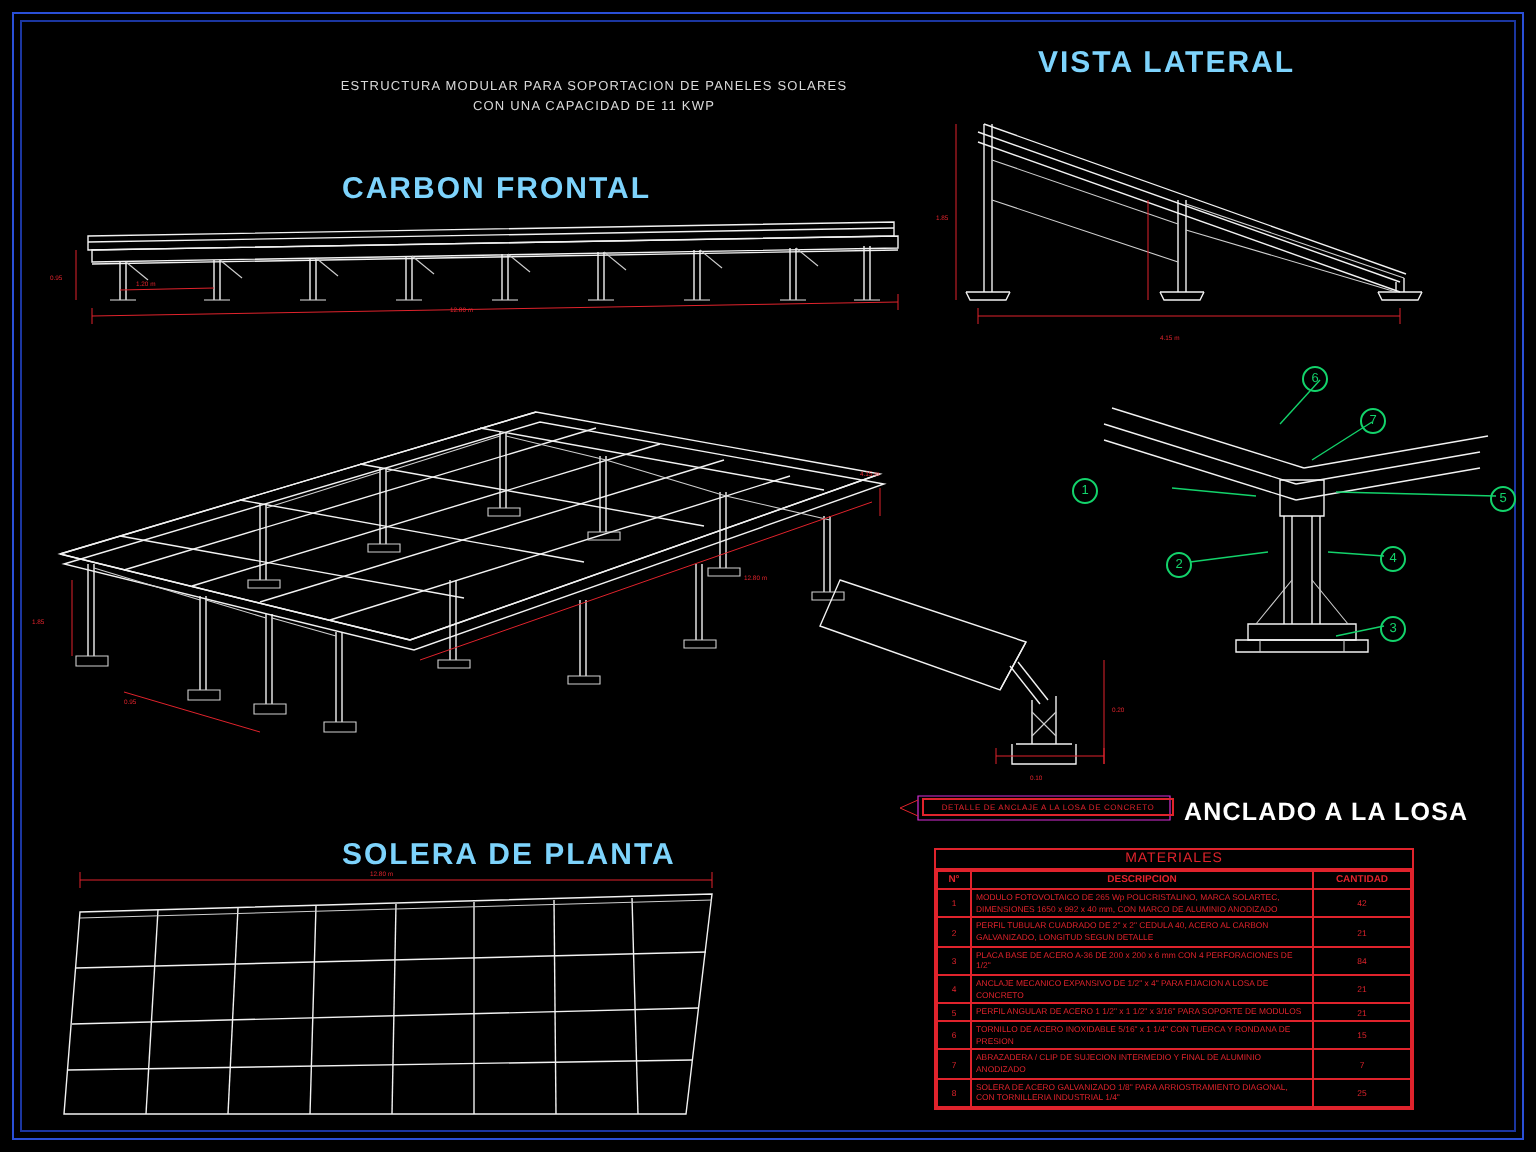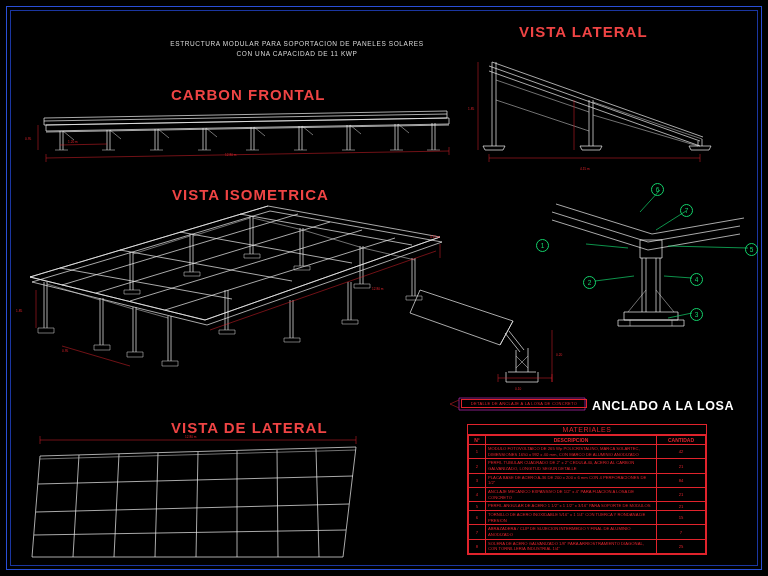--- a/index.html
+++ b/index.html
@@ -1,20 +1,20 @@
 <!DOCTYPE html>
 <html><head>
 <meta charset="utf-8">
 <style>
   html,body{margin:0;padding:0;background:#000;}
   body{width:768px;height:576px;overflow:hidden;font-family:"Liberation Sans",sans-serif;}
   #sheet{position:relative;width:768px;height:576px;background:#000;color:#fff;}
   .frame{position:absolute;left:6px;top:6px;width:754px;height:562px;border:1px solid #2a4fd6;}
   .frame2{position:absolute;left:10px;top:10px;width:746px;height:554px;border:1px solid #1b36a0;}
-  .ttl{position:absolute;color:#ef4444;font-weight:bold;letter-spacing:1px;white-space:nowrap;}
+  .ttl{position:absolute;color:#7dd3fc;font-weight:bold;letter-spacing:1px;white-space:nowrap;}
   .ttl-lg{font-size:15px;}
   .hdr{position:absolute;color:#d9d9d9;font-size:6.5px;text-align:center;letter-spacing:.6px;line-height:1.5;white-space:nowrap;}
   svg{position:absolute;left:0;top:0;width:768px;height:576px;overflow:visible;}
   .w{stroke:#f2f2f2;fill:none;stroke-width:.7;}
   .w2{stroke:#cfcfcf;fill:none;stroke-width:.55;}
   .dim{stroke:#e0232c;fill:none;stroke-width:.5;}
   .grn{stroke:#13d36b;fill:none;stroke-width:.7;}
   .dimtxt{fill:#e0232c;font-size:3.2px;font-family:"Liberation Sans",sans-serif;}
   .mag{stroke:#d82fd8;fill:none;stroke-width:.6;}
   
@@ -37,22 +37,21 @@
   <div class="frame"></div>
   <div class="frame2"></div>
 
   <div class="hdr" style="left:152px;top:39px;width:290px;">
     <div>ESTRUCTURA MODULAR PARA SOPORTACION DE PANELES SOLARES</div>
     <div>CON UNA CAPACIDAD DE 11 KWP</div>
   </div>
 
   <div class="ttl ttl-lg" style="left:171px;top:86px;">CARBON FRONTAL</div>
   <div class="ttl ttl-lg" style="left:519px;top:23px;">VISTA LATERAL</div>
-  <div class="ttl ttl-lg" style="left:172px;top:186px;">VISTA ISOMETRICA</div>
-  <div class="ttl ttl-lg" style="left:171px;top:419px;">VISTA DE LATERAL</div>
+  <div class="ttl ttl-lg" style="left:171px;top:419px;">SOLERA DE PLANTA</div>
   <div class="anc" style="left:592px;top:399px;text-align:center;">ANCLADO A LA LOSA</div>
 
   <svg viewBox="0 0 768 576">
 
     <g class="w">
 
       <path d="M44 118 L447 111 L447 118 L44 125 Z"></path>
       <path d="M44 121 L447 114"></path>
       <path d="M46 125 L449 118 L449 124 L46 131 Z"></path>
 

